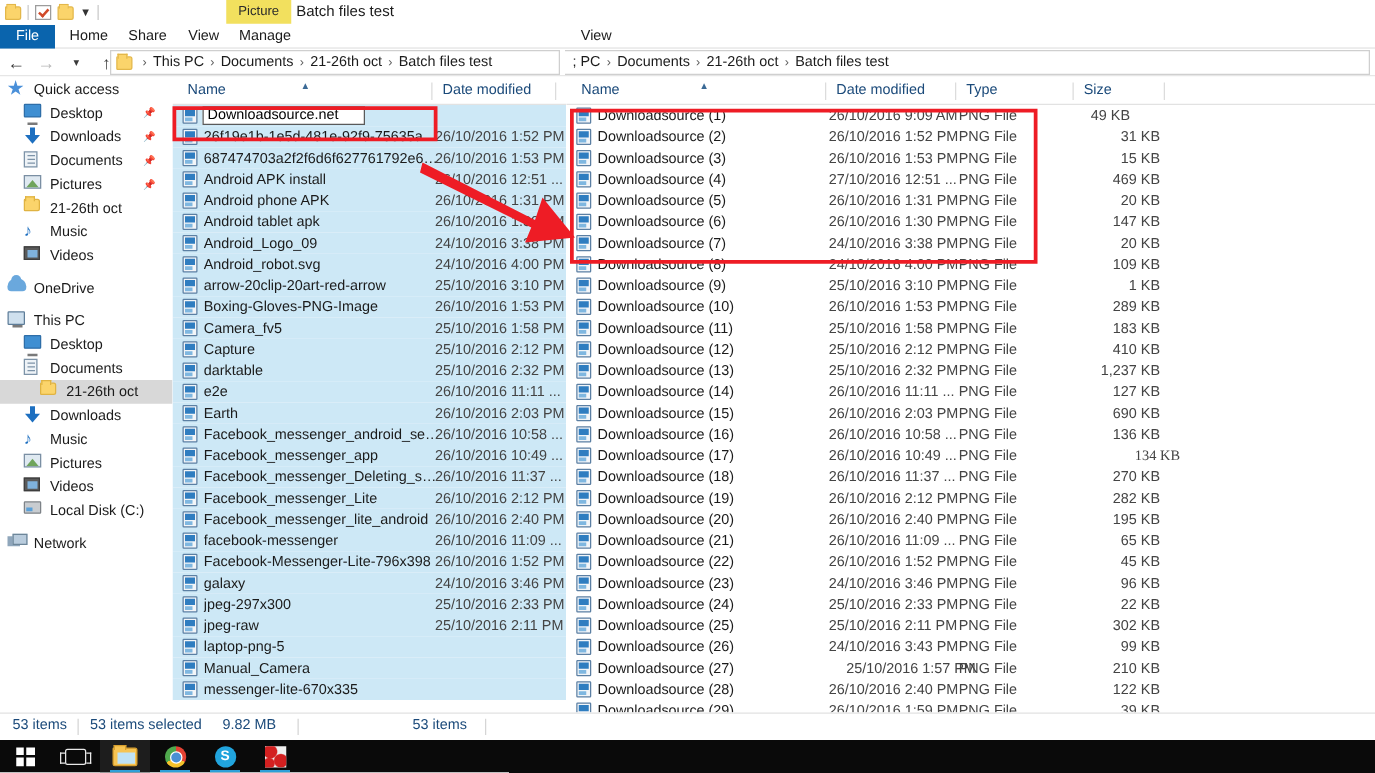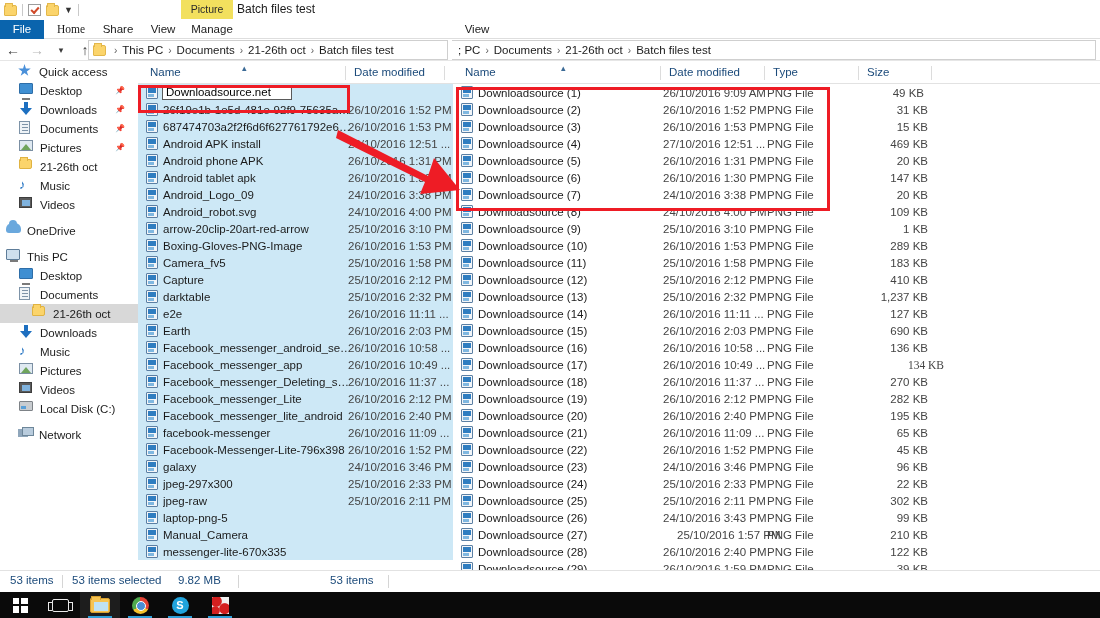--- a/index.html
+++ b/index.html
@@ -23,21 +23,21 @@
   .qat-check::after{content:"";position:absolute;left:2px;top:2px;width:6px;height:3px;border-left:2px solid #d04a2a;border-bottom:2px solid #d04a2a;transform:rotate(-48deg);}
   .qat-caret { font-size:9px; color:#333; line-height:1; }
   .win-title { position:absolute; left:237px; top:2px; font-size:12px; color:#1a1a1a; }
   .pt-tab { position:absolute; left:181px; top:0px; width:52px; height:19px; background:#f2e05e; color:#2b2b2b;
             font-size:10.5px; text-align:center; line-height:19px; }
 
   
   .tabrow { position:absolute; left:0; top:20px; width:1100px; height:19px; background:#fff; border-bottom:1px solid #dedede;}
   .tab { position:absolute; top:0; height:19px; line-height:19px; text-align:center; font-size:11.5px; color:#1b1b1b; }
   .tab.file { background:#0a64ad; color:#fff; left:0; width:44px; }
-  .tab.home { left:48px; width:46px;font-family:Liberation Serif, serif; }
+  .tab.home { left:48px; width:46px; }
   .tab.share { left:96px; width:44px; }
   .tab.view { left:142px; width:42px; }
   .tab.manage { left:186px; width:52px; background:#f2e05e00; }
   .tab.view2 { left:455px; width:44px; color:#1b1b1b; }
 
   
   .addrbar { position:absolute; left:0; top:39px; width:1100px; height:22px; background:#fff; border-bottom:1px solid #e6e6e6;}
   .navbtns { position:absolute; left:6px; top:2px; display:flex; align-items:center; gap:10px; height:18px; color:#3a3a3a;}
   .navbtn { font-size:14px; line-height:18px; width:14px; text-align:center; }
   .navbtn.fwd { color:#b8b8b8; }
@@ -191,21 +191,21 @@
       <span class="crumb-sep">›</span>
       <span class="crumb">Documents</span>
       <span class="crumb-sep">›</span>
       <span class="crumb">21-26th oct</span>
       <span class="crumb-sep">›</span>
       <span class="crumb">Batch files test</span>
     </div>
   </div>
 
   <div class="sidebar" id="sidebar">
-      <div class="nav-item" style="padding-left: 18px; text-align: center;">
+      <div class="nav-item" style="padding-left: 6px; text-align: center;">
         <span class="nav-ico">
           <span class="ico-star" style="display: block;"></span>
         </span>
         <span>Quick access</span>
       </div>
       <div class="nav-item" style="padding-left: 19px;">
         <span class="nav-ico">
           <span class="ico-monitor" style="display: block;"></span>
         </span>
         <span>Desktop</span>
@@ -306,21 +306,21 @@
         </span>
         <span>Videos</span>
       </div>
       <div class="nav-item" style="padding-left: 19px;">
         <span class="nav-ico">
           <span class="ico-disk" style="display: block;"></span>
         </span>
         <span>Local Disk (C:)</span>
       </div>
       <div class="gap"></div>
-      <div class="nav-item" style="padding-left: 18px;">
+      <div class="nav-item" style="padding-left: 6px;">
         <span class="nav-ico">
           <span class="ico-net" style="display: block;"></span>
         </span>
         <span>Network</span>
       </div>
     </div>
 
   <div class="winA">
     <div class="colhead">
       <div class="col" style="left:6px;width:205px;">Name</div>
@@ -480,21 +480,21 @@
       <span class="colsep" style="left:405px;"></span>
       <div class="col" style="left:408px;width:70px;">Size</div>
       <span class="colsep" style="left:478px;"></span>
     </div>
     <div class="rows" id="rowsB">
         <div class="row">
           <span class="fileico"></span>
           <span class="cell-name" style="width: 190px;">Downloadsource (1)</span>
           <span class="cell-date" style="left: 210px;">26/10/2016 9:09 AM</span>
           <span class="cell-type" style="left: 314px;">PNG File</span>
-          <span class="cell-size" style="left: 396px; width: 75px;">49 KB</span>
+          <span class="cell-size" style="left: 376px; width: 75px;">49 KB</span>
         </div>
         <div class="row">
           <span class="fileico"></span>
           <span class="cell-name" style="width: 190px;">Downloadsource (2)</span>
           <span class="cell-date" style="left: 210px;">26/10/2016 1:52 PM</span>
           <span class="cell-type" style="left: 314px;">PNG File</span>
           <span class="cell-size" style="left: 400px; width: 75px;">31 KB</span>
         </div>
         <div class="row">
           <span class="fileico"></span>

